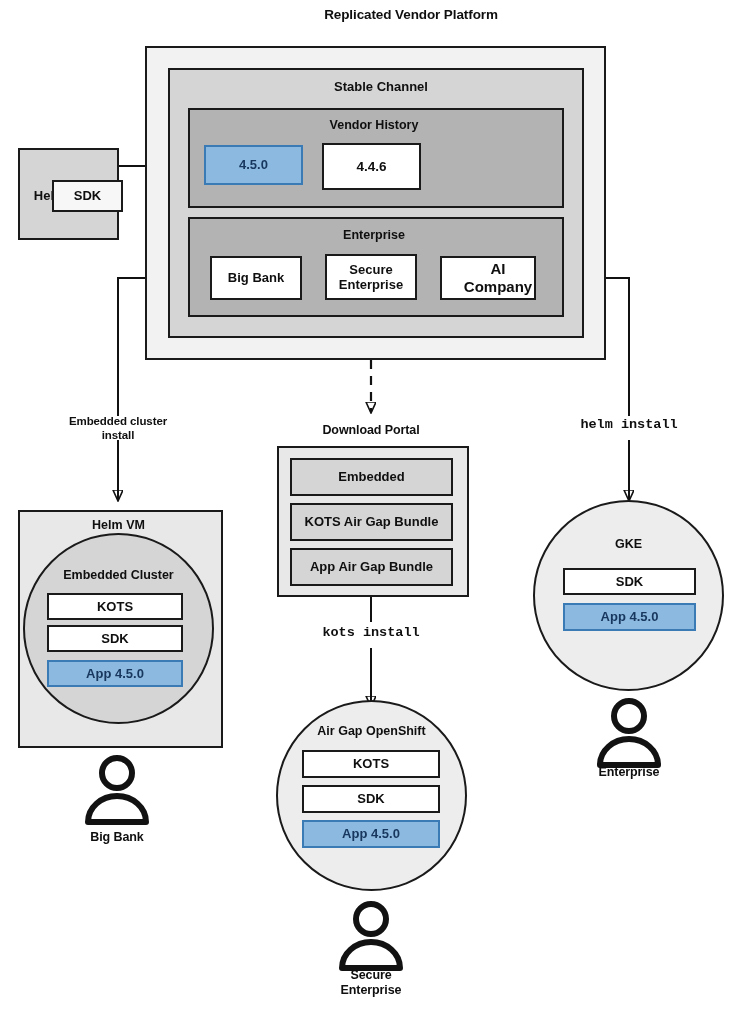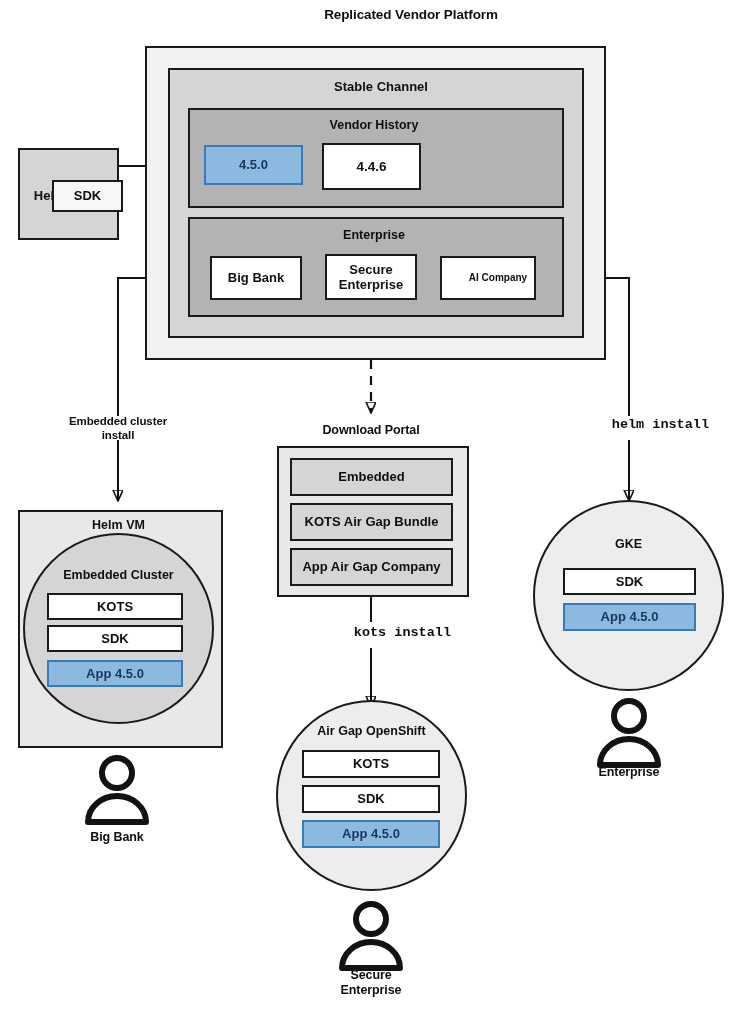--- a/index.html
+++ b/index.html
@@ -32,21 +32,20 @@
     color: #0f0f0f;
     text-align: center;
     line-height: 1.18;
     white-space: pre-line;
     letter-spacing: -0.1px;
   }
   .mono {
     font-family: "Liberation Mono", monospace;
     font-weight: bold;
     letter-spacing: 0px;
-    text-align: right;
   }
   .box {
     position: absolute;
     box-sizing: border-box;
     display: flex;
     align-items: center;
     justify-content: center;
     text-align: center;
     font-family: "Liberation Sans", sans-serif;
     font-weight: bold;
@@ -132,21 +131,21 @@
   <div class="box white-box" style="left:322px; top:143px; width:99px; height:47px; font-size:13.5px;">4.4.6</div>
 
   <div class="group-box" style="position:absolute; left:188px; top:217px; width:372px; height:96px;"></div>
   <div class="section-title" style="left:188px; top:228px; width:372px; font-size:12.5px;">Enterprise</div>
 
   <div class="box white-box" style="left:210px; top:256px; width:92px; height:44px; font-size:13px;">Big Bank</div>
 
   <div class="box white-box" style="left:325px; top:254px; width:92px; height:46px; font-size:13px;">Secure
 Enterprise</div>
 
-  <div class="box white-box" style="left:440px; top:256px; width:96px; height:44px; font-size:10px;padding-left:20px;">AI Company</div>
+  <div class="box white-box" style="left:440px; top:256px; width:96px; height:44px; font-size:15px;padding-left:20px;">AI Company</div>
 
   <div class="box gray-box" style="left:18px; top:120px; width:101px; height:92px; font-size:13px; align-items:flex-start; padding-top:38px;margin-top:28px;">
     <span>Helm Chart</span>
   </div>
   <div class="box" style="left:52px; top:180px; width:71px; height:32px; font-size:13px;
               background:#f7f7f7; border:2px solid #1a1a1a;">SDK</div>
 
   <div class="lbl" style="left:38px; top:415px; width:160px; font-size:11.5px;">Embedded cluster
 install</div>
 
@@ -155,21 +154,21 @@
   <div class="lbl mono" style="left:549px; top:417px; width:160px; font-size:13.5px;">helm install</div>
 
   <div class="lbl" style="left:271px; top:423px; width:200px; font-size:12.5px;">Download Portal</div>
 
   <div class="lightgray-box" style="position:absolute; left:277px; top:446px; width:188px; height:147px;"></div>
 
   <div class="box gray-box" style="left:290px; top:458px; width:163px; height:38px; font-size:13px;">Embedded</div>
 
   <div class="box gray-box" style="left:290px; top:503px; width:163px; height:38px; font-size:13px;">KOTS Air Gap Bundle</div>
 
-  <div class="box gray-box" style="left:290px; top:548px; width:163px; height:38px; font-size:13px;">App Air Gap Company</div>
+  <div class="box gray-box" style="left:290px; top:548px; width:163px; height:38px; font-size:13px;">App Air Gap Bundle</div>
 
   <div class="lightgray-box" style="position:absolute; left:18px; top:510px; width:201px; height:234px;"></div>
   <div class="section-title" style="left:18px; top:518px; width:201px; font-size:12.5px;">Helm VM</div>
 
   <div class="circle circle-gray" style="left:23px; top:533px; width:191px; height:191px;"></div>
   <div class="section-title" style="left:23px; top:568px; width:191px; font-size:12.5px;">Embedded Cluster</div>
 
   <div class="box white-box" style="left:47px; top:593px; width:136px; height:27px; font-size:13px;">KOTS</div>
   <div class="box white-box" style="left:47px; top:625px; width:136px; height:27px; font-size:13px;">SDK</div>
   <div class="box blue-box" style="left:47px; top:660px; width:136px; height:27px; font-size:13px;">App 4.5.0</div>

